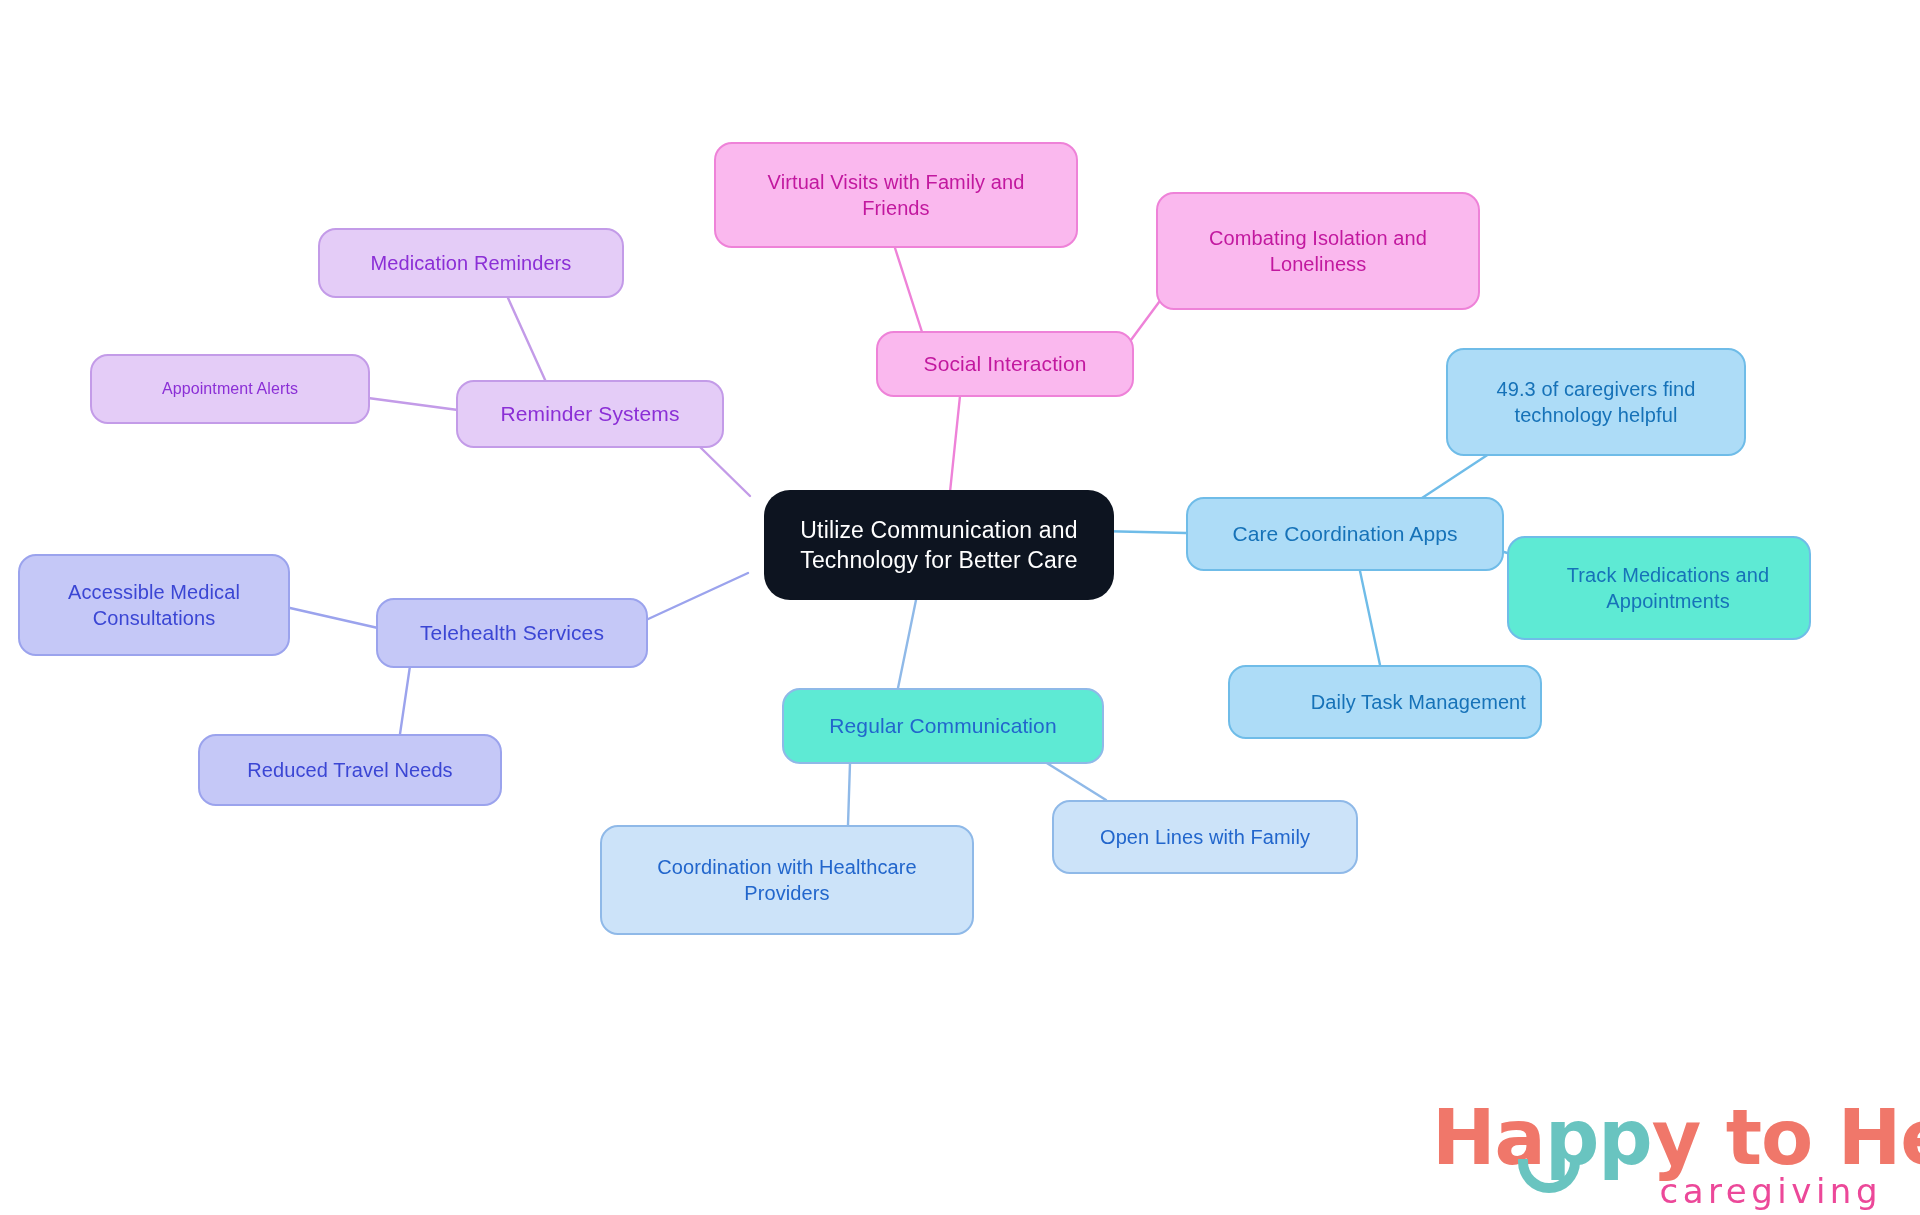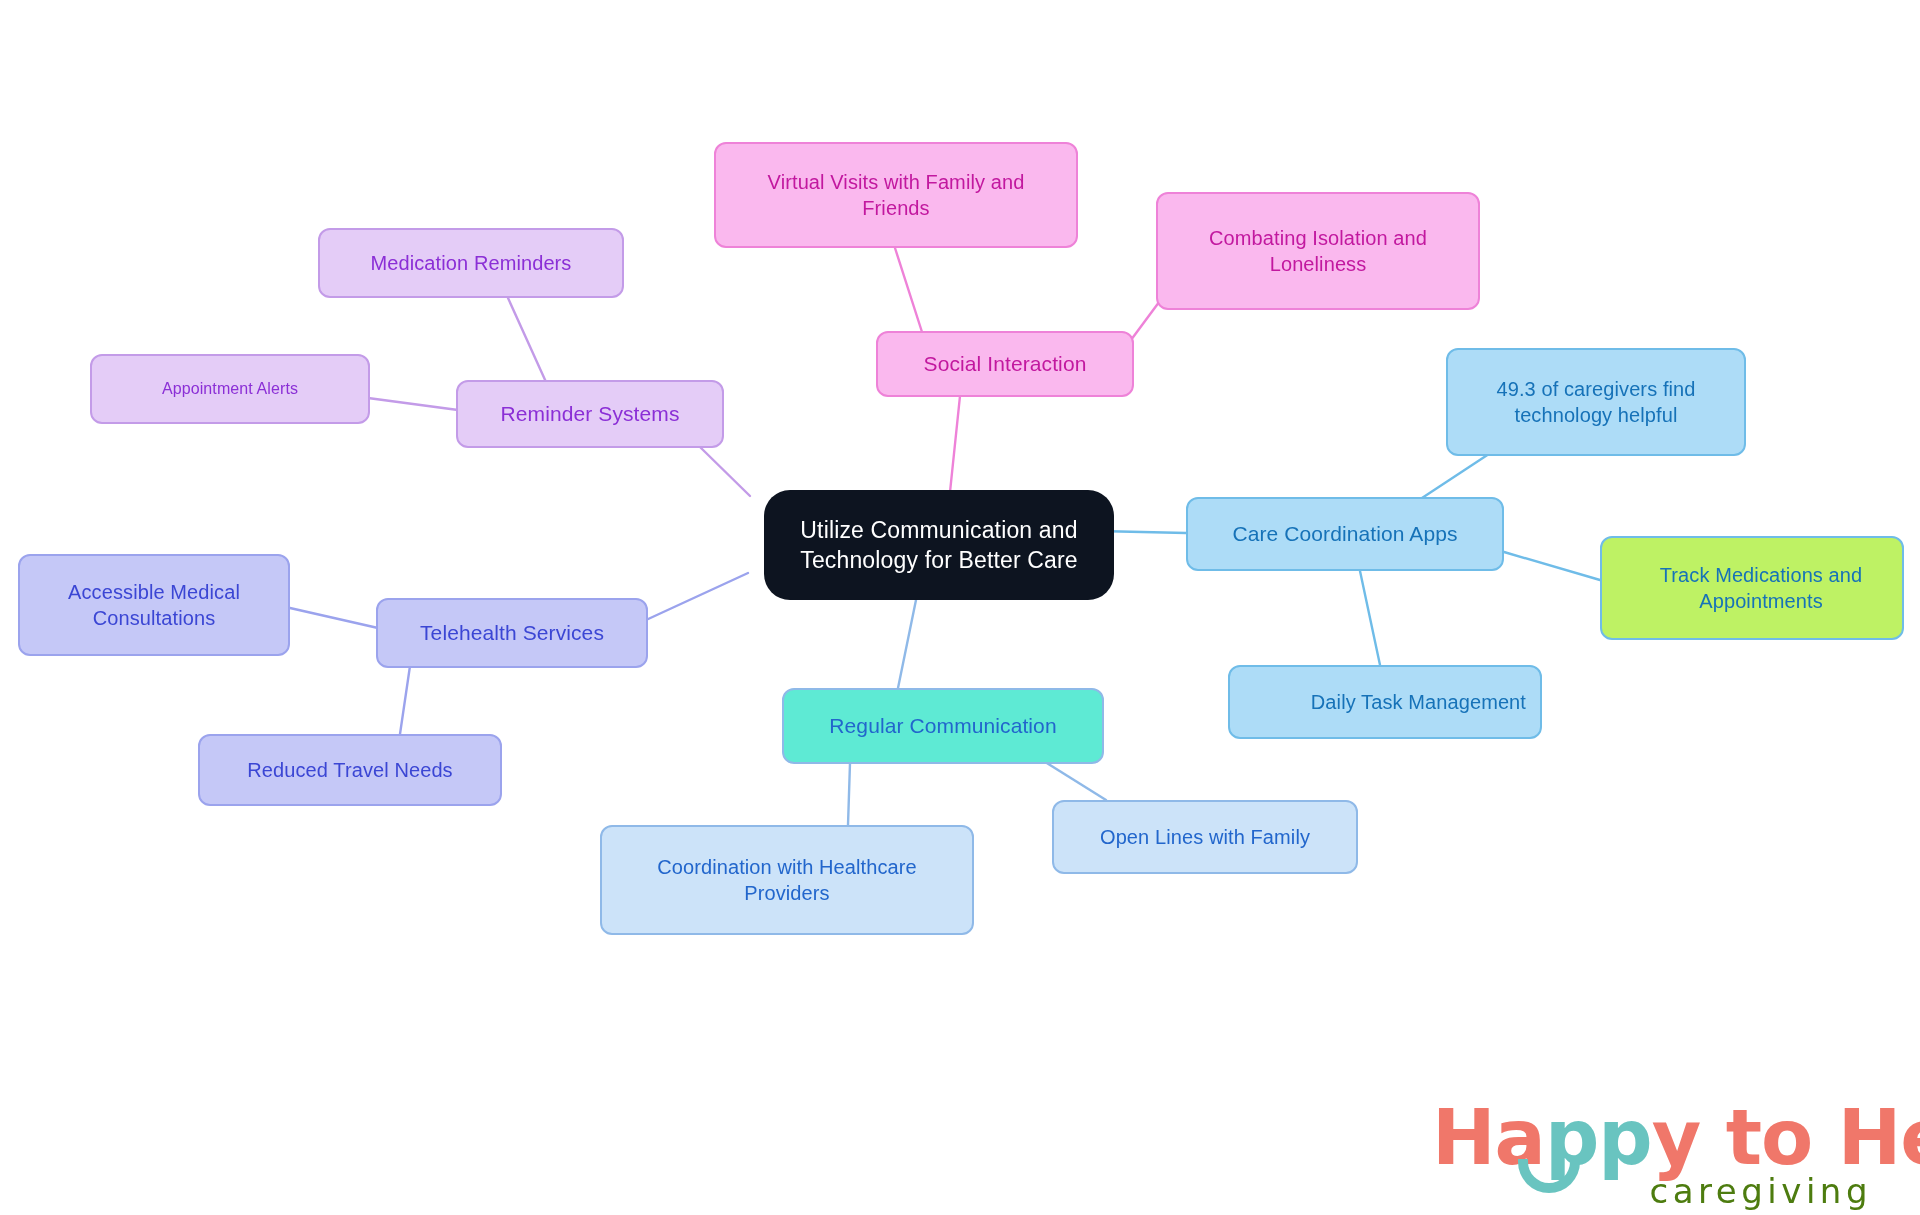--- a/index.html
+++ b/index.html
@@ -27,21 +27,21 @@
     height: 1215px;
     pointer-events: none;
   }
   .node {
     position: absolute;
     box-sizing: border-box;
     display: flex;
     align-items: center;
     justify-content: center;
     text-align: center;
-    border-radius: 12px;
+    border-radius: 18px;
     border-width: 2px;
     border-style: solid;
     line-height: 1.30;
     padding: 6px 14px;
     letter-spacing: 0.1px;
   }
   .node.root {
     border-radius: 26px;
     border: none;
     font-size: 23px;
@@ -67,24 +67,24 @@
     font-size: 76px;
     font-weight: bold;
     letter-spacing: -1px;
     font-family: "DejaVu Sans", sans-serif;
     white-space: nowrap;
   }
   .lg-coral { color: #F0776A; }
   .lg-teal  { color: #69C4C0; }
   #logo-sub {
     position: absolute;
-    right: 10px;
+    right: 0;
     top: 78px;
     font-size: 34px;
-    color: #4d7c0f;
+    color: #ec4899;
     letter-spacing: 4.5px;
     font-family: "DejaVu Sans", sans-serif;
     white-space: nowrap;
   }
   #logo-smile {
     position: absolute;
     left: 86px;
     top: 66px;
     width: 62px;
     height: 34px;
@@ -163,21 +163,21 @@
       <div class="node" style="left: 1052px; top: 800px; width: 306px; height: 74px; background: rgb(204, 227, 249); border-color: rgb(143, 185, 232); font-size: 20px; color: rgb(34, 102, 204);">
         <span class="node-label">Open Lines with Family</span>
       </div>
       <div class="node" style="left: 1186px; top: 497px; width: 318px; height: 74px; background: rgb(173, 220, 247); border-color: rgb(111, 188, 232); font-size: 21px; color: rgb(22, 114, 184);">
         <span class="node-label">Care Coordination Apps</span>
       </div>
       <div class="node" style="left: 1446px; top: 348px; width: 300px; height: 108px; background: rgb(173, 220, 247); border-color: rgb(111, 188, 232); font-size: 20px; color: rgb(22, 114, 184);">
         <span class="node-label">49.3 of caregivers find
 technology helpful</span>
       </div>
-      <div class="node" style="left: 1600px; top: 536px; width: 304px; height: 104px; background: #bef264; border-color: rgb(111, 188, 232); font-size: 20px; color: rgb(22, 114, 184); padding-left: 32px;">
+      <div class="node" style="left: 1507px; top: 536px; width: 304px; height: 104px; background: #5eead4; border-color: rgb(111, 188, 232); font-size: 20px; color: rgb(22, 114, 184); padding-left: 32px;">
         <span class="node-label">Track Medications and
 Appointments</span>
       </div>
       <div class="node" style="left: 1228px; top: 665px; width: 314px; height: 74px; background: rgb(173, 220, 247); border-color: rgb(111, 188, 232); font-size: 20px; color: rgb(22, 114, 184); justify-content: flex-end;">
         <span class="node-label">Daily Task Management</span>
       </div>
     </div>
 
   <div id="logo">
     <div id="logo-wordmark">

